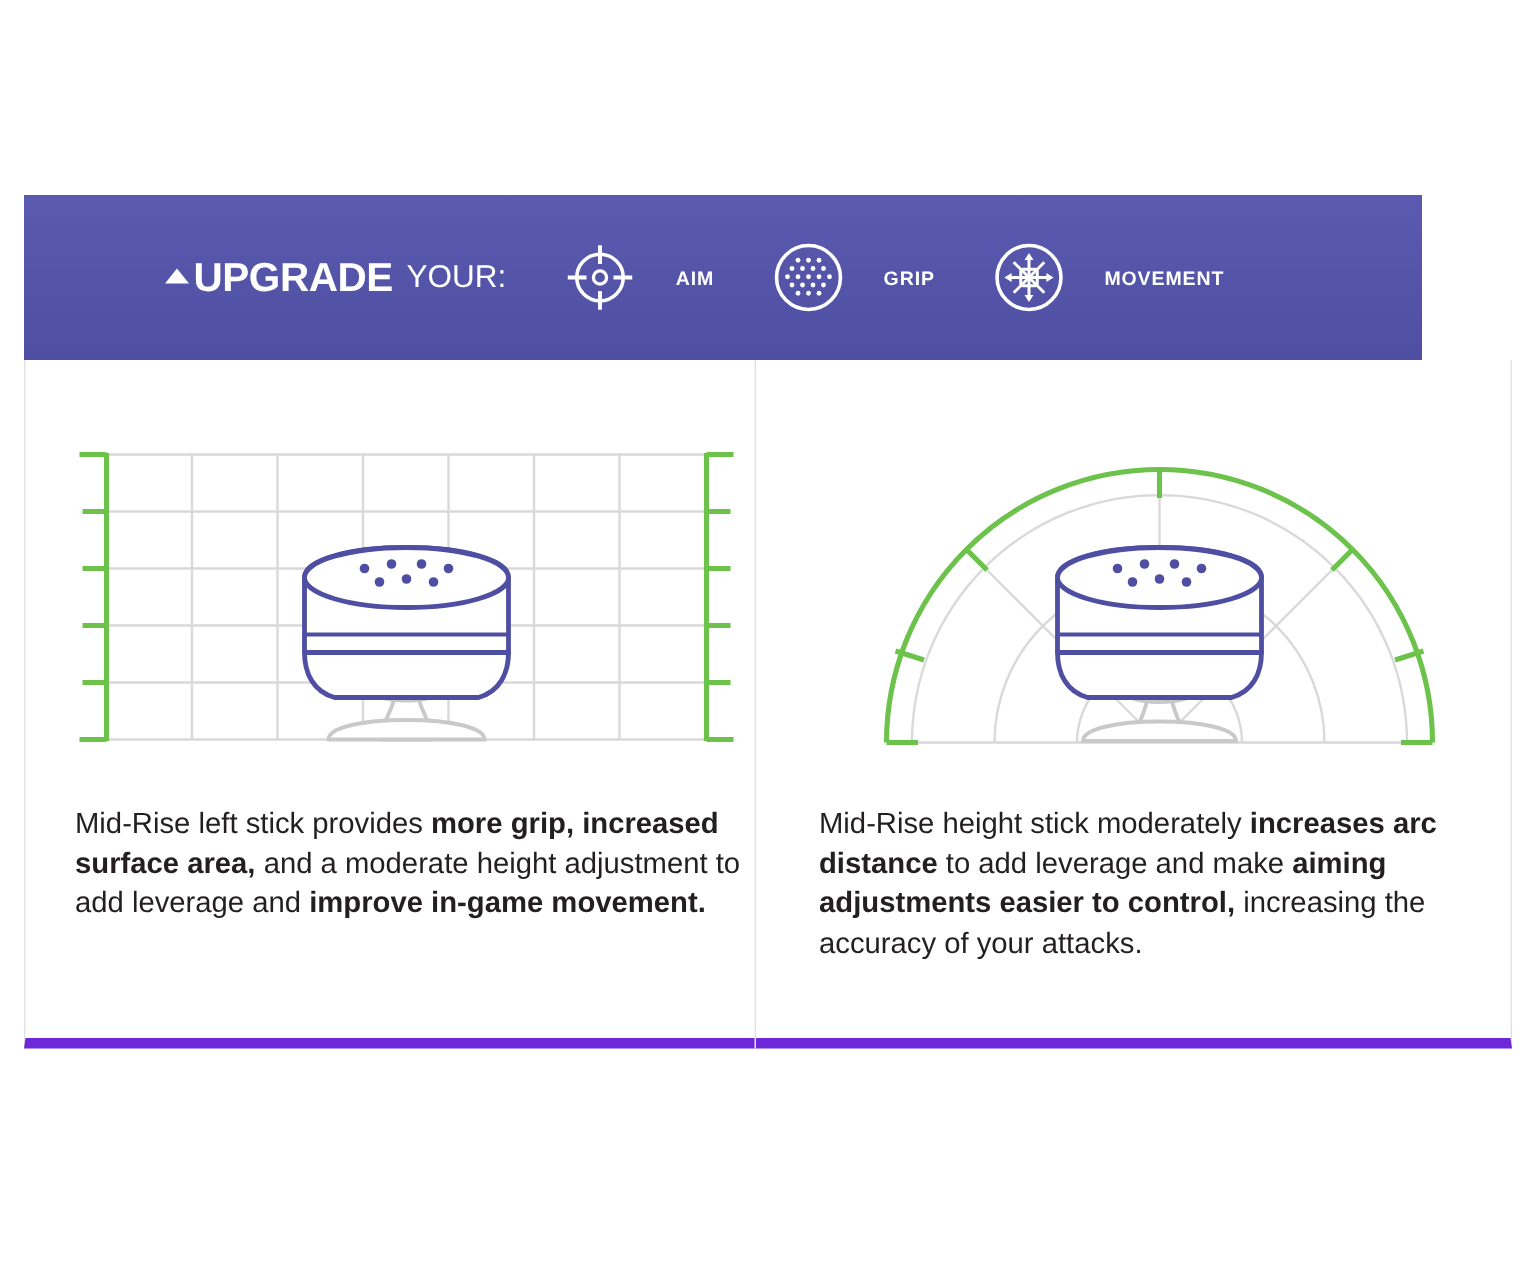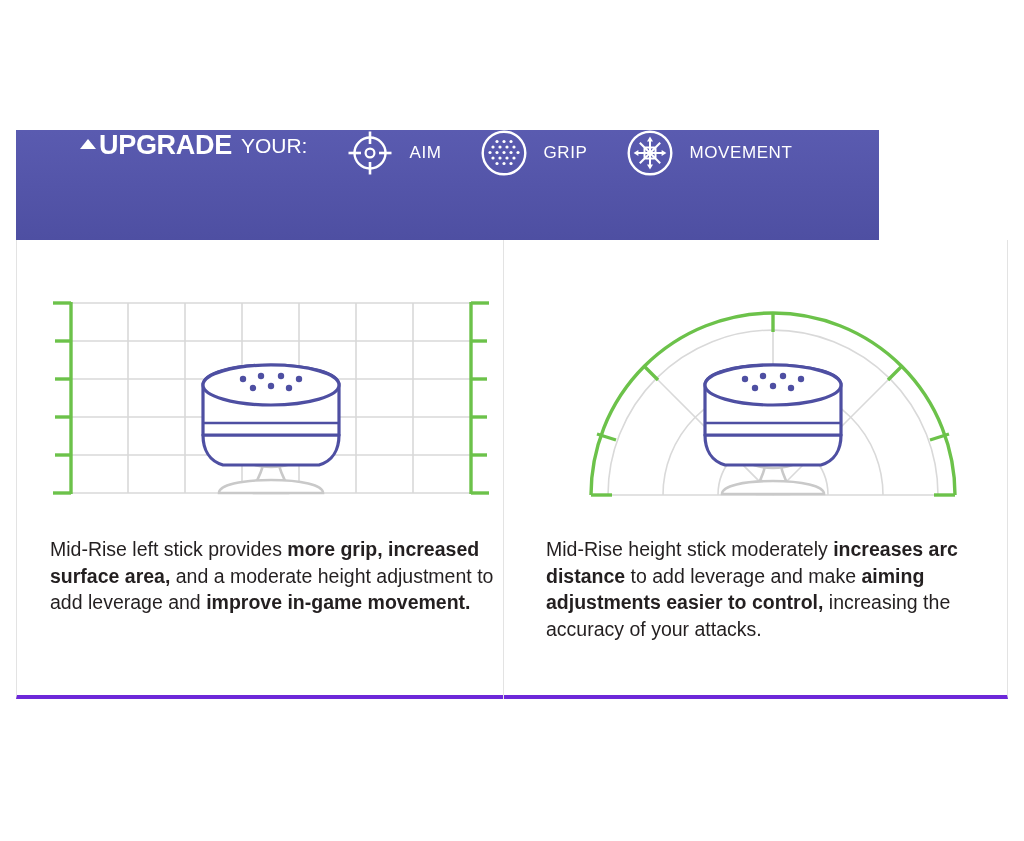--- a/index.html
+++ b/index.html
@@ -18,27 +18,27 @@
     width: 1024px;
     height: 841px;
     background: #ffffff;
   }
 
   
   .banner {
     position: absolute;
     left: 16px;
     top: 130px;
-    width: 863px;
+    width: 932px;
     height: 110px;
     background: linear-gradient(180deg, #5a5bb0 0%, #4e4fa2 100%);
     display: flex;
-    align-items: flex-start;
+    align-items: center;
     box-sizing: border-box;
-    padding-left: 64px;
+    padding-left: 94px;
   }
   .upgrade-wrap {
     display: flex;
     align-items: center;
     color: #ffffff;
   }
   .up-arrow {
     width: 0;
     height: 0;
     border-left: 8px solid transparent;
@@ -59,38 +59,38 @@
     margin-left: 9px;
   }
   .feature {
     display: flex;
     align-items: center;
     color: #ffffff;
     margin-left: 40px;
   }
   .feature:first-of-type { margin-left: 46px; }
   .feature-label {
-    font-size: 17px;
-    font-weight: normal;
+    font-size: 13px;
+    font-weight: bold;
     letter-spacing: 0.6px;
-    margin-left: 16px;
+    margin-left: 27px;
   }
   .icon-circle { display:block; }
 
   
   .panel {
     position: absolute;
     left: 16px;
     top: 240px;
     width: 992px;
     height: 459px;
     background: #ffffff;
     border-left: 1px solid #e3e3e3;
     border-right: 1px solid #e3e3e3;
-    border-bottom: 4px solid #6d28d9;
+    border-bottom: 7px solid #6d28d9;
     box-sizing: border-box;
   }
   .divider {
     position: absolute;
     left: 503px;
     top: 240px;
     width: 1px;
     height: 459px;
     background: #e3e3e3;
   }

